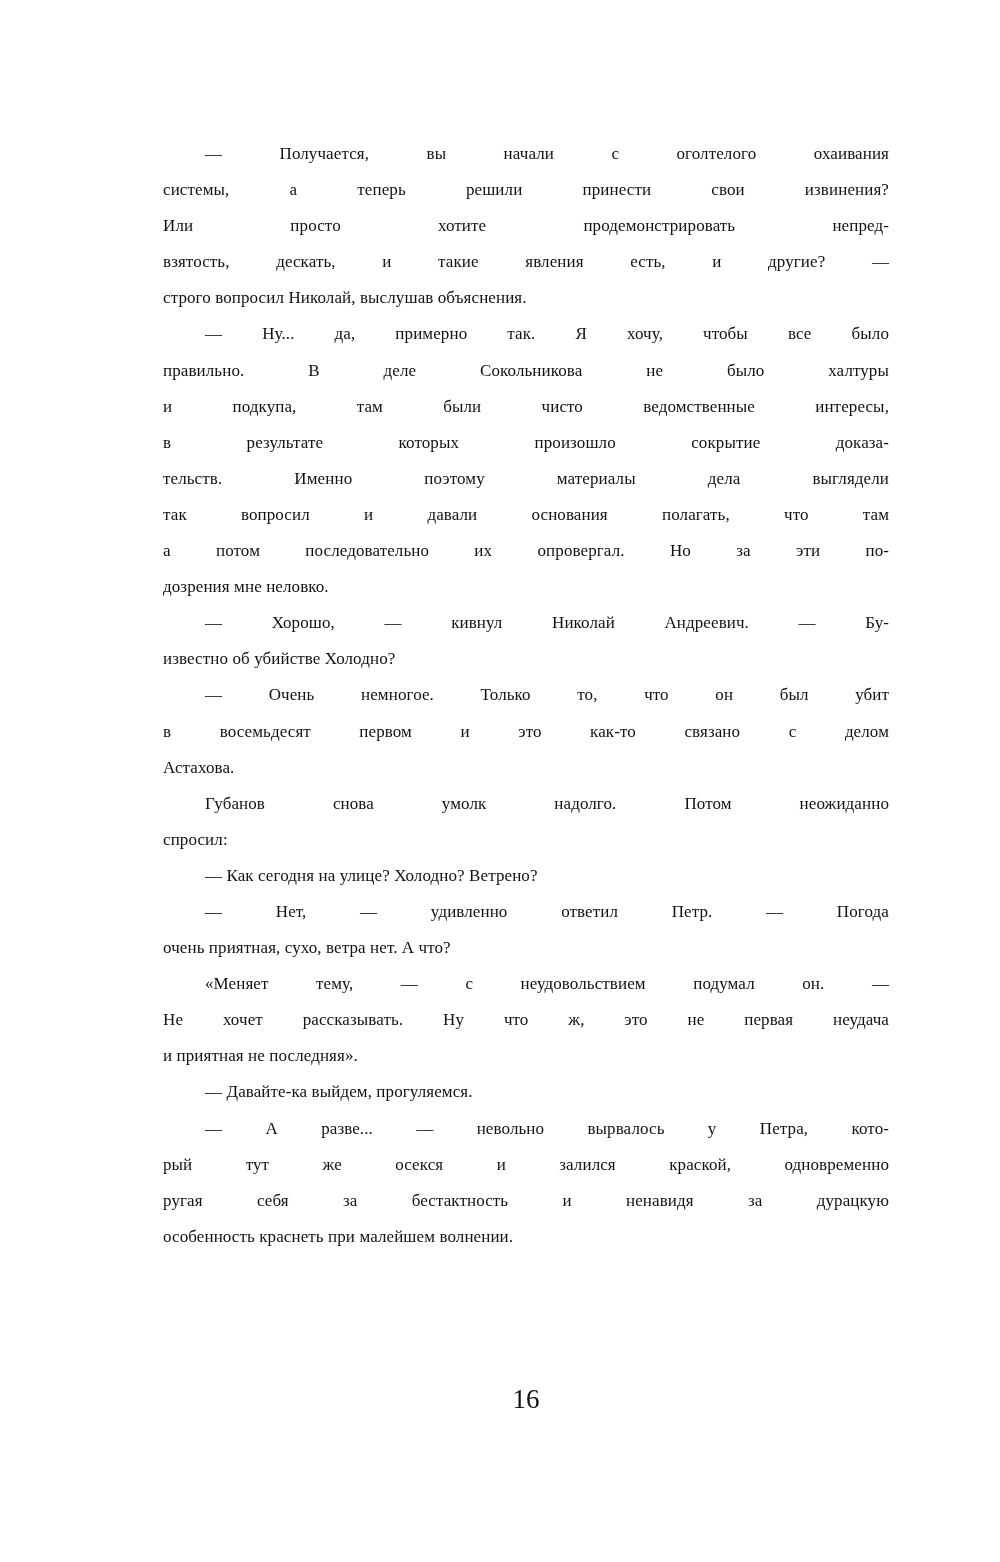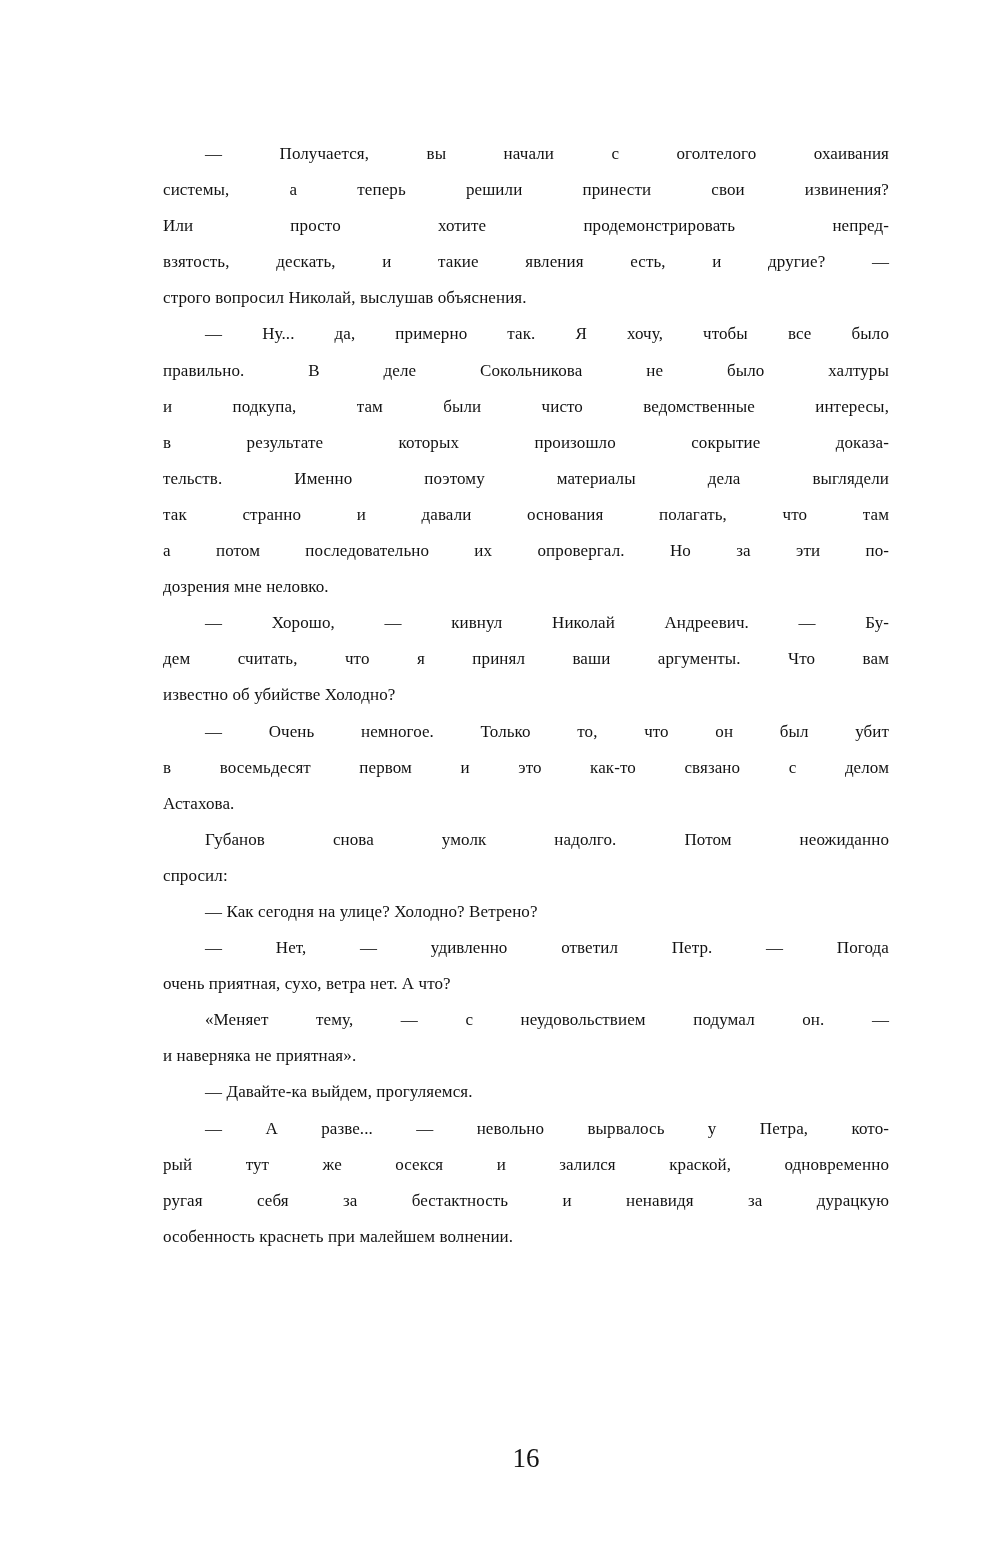--- a/index.html
+++ b/index.html
@@ -34,21 +34,21 @@
   }
   .line.first {
     padding-left: 42px;
   }
   .line.last {
     text-align-last: left;
   }
   .page-number {
     position: absolute;
     left: 163px;
-    top: 1440px;
+    top: 1381px;
     width: 726px;
     text-align: center;
     font-size: 27px;
     line-height: 36px;
   }
 </style>
 </head>
 <body>
 
 <div class="text-block">
@@ -58,48 +58,48 @@
       <div class="line">Или просто хотите продемонстрировать непред-</div>
       <div class="line">взятость, дескать, и такие явления есть, и другие? —</div>
       <div class="line last">строго вопросил Николай, выслушав объяснения.</div>
     </div>
     <div class="paragraph">
       <div class="line first">— Ну... да, примерно так. Я хочу, чтобы все было</div>
       <div class="line">правильно. В деле Сокольникова не было халтуры</div>
       <div class="line">и подкупа, там были чисто ведомственные интересы,</div>
       <div class="line">в результате которых произошло сокрытие доказа-</div>
       <div class="line">тельств. Именно поэтому материалы дела выглядели</div>
-      <div class="line">так странно и давали основания полагать, что там</div>
+      <div class="line">так вопросил и давали основания полагать, что там</div>
       <div class="line">а потом последовательно их опровергал. Но за эти по-</div>
       <div class="line last">дозрения мне неловко.</div>
     </div>
     <div class="paragraph">
       <div class="line first">— Хорошо, — кивнул Николай Андреевич. — Бу-</div>
-      <div class="line">дем считать, что я принял ваши аргументы. Что вам</div>
       <div class="line last">известно об убийстве Холодно?</div>
     </div>
     <div class="paragraph">
       <div class="line first">— Очень немногое. Только то, что он был убит</div>
       <div class="line">в восемьдесят первом и это как-то связано с делом</div>
       <div class="line last">Астахова.</div>
     </div>
     <div class="paragraph">
       <div class="line first">Губанов снова умолк надолго. Потом неожиданно</div>
       <div class="line last">спросил:</div>
     </div>
     <div class="paragraph">
       <div class="line first last">— Как сегодня на улице? Холодно? Ветрено?</div>
     </div>
     <div class="paragraph">
       <div class="line first">— Нет, — удивленно ответил Петр. — Погода</div>
       <div class="line last">очень приятная, сухо, ветра нет. А что?</div>
     </div>
     <div class="paragraph">
       <div class="line first">«Меняет тему, — с неудовольствием подумал он. —</div>
-      <div class="line last">и наверняка не приятная».</div>
+      <div class="line">Не хочет рассказывать. Ну что ж, это не первая неудача</div>
+      <div class="line last">и приятная не последняя».</div>
     </div>
     <div class="paragraph">
       <div class="line first last">— Давайте-ка выйдем, прогуляемся.</div>
     </div>
     <div class="paragraph">
       <div class="line first">— А разве... — невольно вырвалось у Петра, кото-</div>
       <div class="line">рый тут же осекся и залился краской, одновременно</div>
       <div class="line">ругая себя за бестактность и ненавидя за дурацкую</div>
       <div class="line last">особенность краснеть при малейшем волнении.</div>
     </div>

